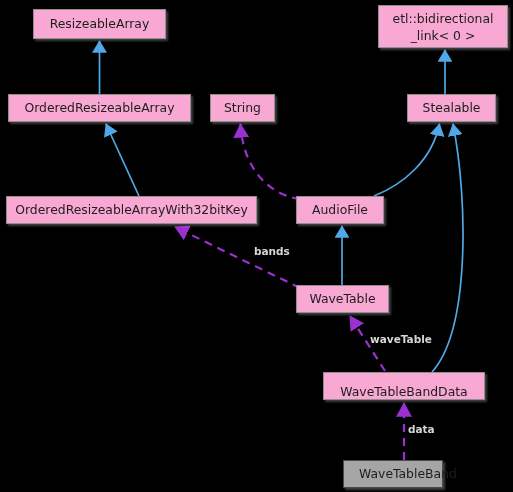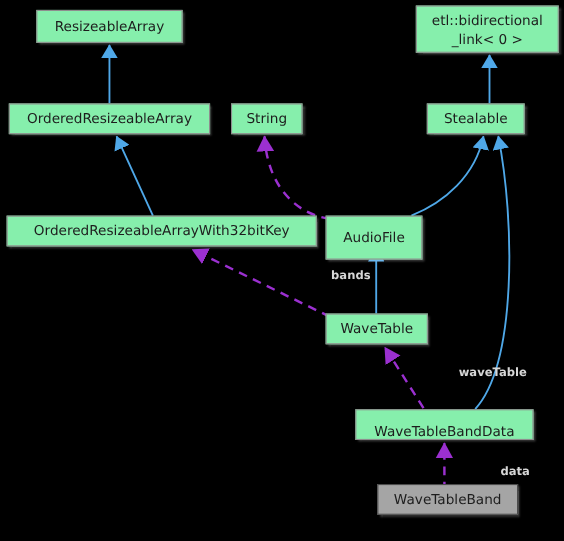--- a/index.html
+++ b/index.html
@@ -18,21 +18,21 @@
   #edge-layer {
     position: absolute;
     left: 0;
     top: 0;
     width: 513px;
     height: 492px;
   }
   .node {
     position: absolute;
     box-sizing: border-box;
-    background: #86efac;
+    background: #f9a8d4;
     border: 1px solid #8e8e8e;
     box-shadow: 2px 2px 2px rgba(255,255,255,0.25);
     display: flex;
     align-items: center;
     justify-content: center;
     text-align: center;
     color: #1d1d1d;
     font-size: 12.4px;
     line-height: 14px;
     letter-spacing: 0px;
@@ -54,21 +54,20 @@
     color: #d6d6d6;
     font-size: 10.5px;
     font-weight: bold;
     line-height: 12px;
     white-space: pre-line;
     z-index: 4;
     text-align: center;
   }
   .edge-label.left {
     text-align: left;
-    margin-left: 47px;
   }
 </style>
 </head>
 <body>
 
 <div id="diagram-root">
 
   <svg id="edge-layer" viewBox="0 0 513 492" width="513" height="492" xmlns="http://www.w3.org/2000/svg">
     <defs>
       <marker id="arrow-inherit" viewBox="0 0 10 12" refX="9.4" refY="6" markerWidth="7.4" markerHeight="8.8" orient="auto-start-reverse">
@@ -114,41 +113,41 @@
 
   <div class="node" style="left:8px; top:94px; width:183px; height:28px;">
     <span class="node-label">OrderedResizeableArray</span>
   </div>
 
   <div class="node" style="left:378px; top:5px; width:130px; height:43px; line-height:17px;">
     <span class="node-label">etl::bidirectional
 _link&lt; 0 &gt;</span>
   </div>
 
-  <div class="node" style="left:388px; top:94px; width:89px; height:28px;">
+  <div class="node" style="left:407px; top:94px; width:89px; height:28px;">
     <span class="node-label">Stealable</span>
   </div>
 
-  <div class="node" style="left:6px; top:196px; width:282px; height:28px;text-align:center;">
+  <div class="node" style="left:6px; top:196px; width:251px; height:28px;text-align:center;">
     <span class="node-label">OrderedResizeableArrayWith32bitKey</span>
   </div>
 
-  <div class="node" style="left:296px; top:196px; width:88px; height:40px;">
+  <div class="node" style="left:296px; top:196px; width:88px; height:28px;">
     <span class="node-label">AudioFile</span>
   </div>
 
   <div class="node" style="left:296px; top:285px; width:93px; height:28px;">
     <span class="node-label">WaveTable</span>
   </div>
 
   <div class="node" style="left:323px; top:372px; width:162px; height:28px;align-items:flex-end;">
     <span class="node-label">WaveTableBandData</span>
   </div>
 
-  <div class="node highlight" style="left:343px; top:440px; width:128px; height:28px;">
+  <div class="node highlight" style="left:343px; top:460px; width:100px; height:28px;padding-left:15px;">
     <span class="node-label">WaveTableBand</span>
   </div>
 
 
   <div class="edge-label left" style="left:254px; top:245px; width:50px;">bands</div>
 
   <div class="edge-label left" style="left:370px; top:333px; width:80px;">waveTable</div>
 
   <div class="edge-label left" style="left:408px; top:423px; width:40px;">data</div>
 

